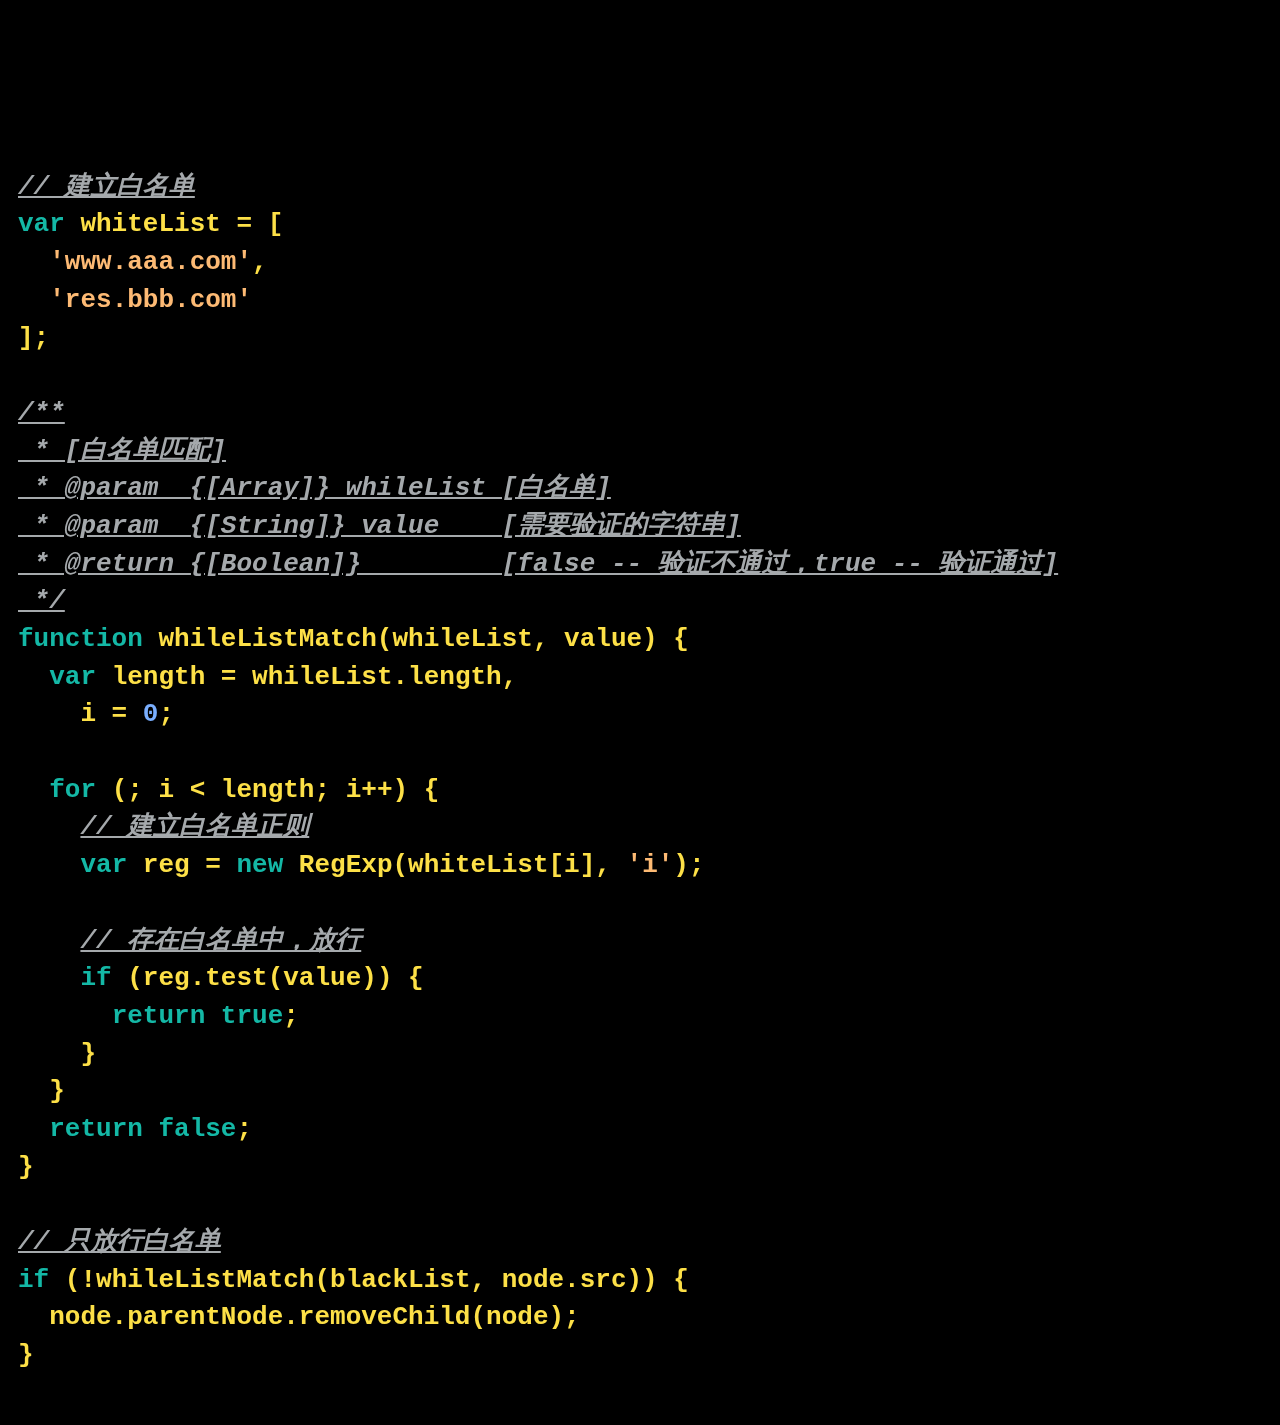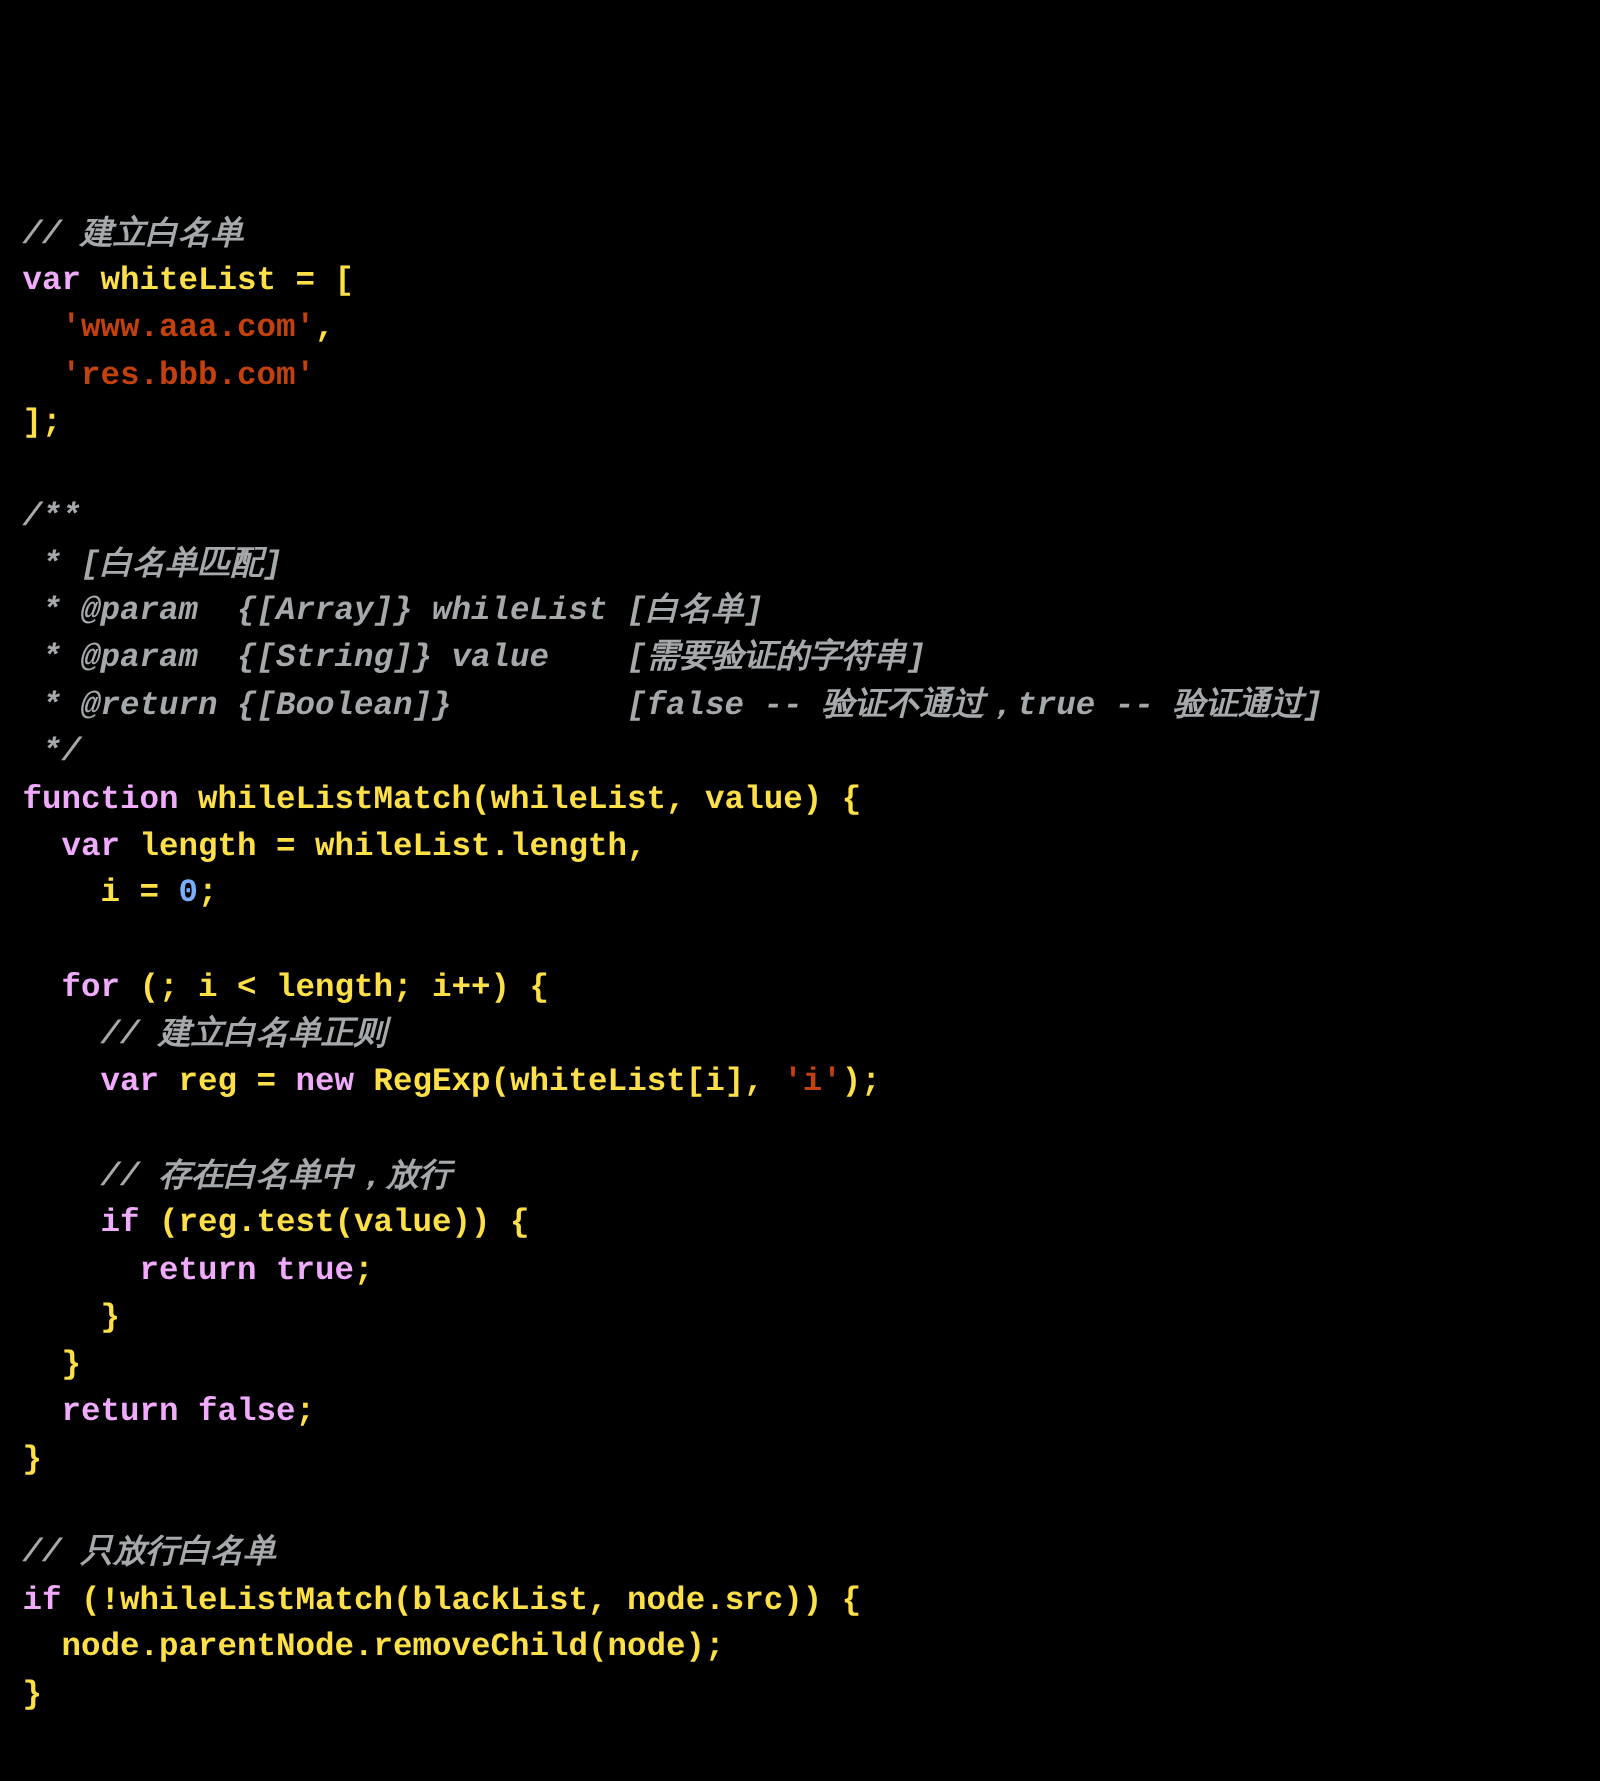--- a/index.html
+++ b/index.html
@@ -15,23 +15,23 @@
       font-weight: bold;
       line-height: 1.45;
       padding: 18px 18px;
       width: 1280px;
       min-height: 1425px;
       white-space: pre;
     }
     .code-container {
       white-space: pre;
     }
-    .comment { color: #a5a9ac; font-style: italic; }
-    .keyword { color: #f0abfc; text-align: center; }
-    .string { color: #c2410c; }
+    .comment { color: #a5a9ac; font-style: italic; text-decoration: underline; }
+    .keyword { color: #14b8a6; text-align: center; }
+    .string { color: #fdba74; }
     .number { color: #7aafff; }
     .plain { color: #fde047; }
   </style>
 </head>
 <body>
 
 
 
 <div class="code-container" id="code-block"><div><span class="comment">// 建立白名单</span></div><div><span class="keyword">var</span><span class="plain"> whiteList = [</span></div><div><span class="plain">  </span><span class="string">'www.aaa.com'</span><span class="plain">,</span></div><div><span class="plain">  </span><span class="string">'res.bbb.com'</span></div><div><span class="plain">];</span></div><div>&nbsp;</div><div><span class="comment">/**</span></div><div><span class="comment"> * [白名单匹配]</span></div><div><span class="comment"> * @param  {[Array]} whileList [白名单]</span></div><div><span class="comment"> * @param  {[String]} value    [需要验证的字符串]</span></div><div><span class="comment"> * @return {[Boolean]}         [false -- 验证不通过，true -- 验证通过]</span></div><div><span class="comment"> */</span></div><div><span class="keyword">function</span><span class="plain"> whileListMatch(whileList, value) {</span></div><div><span class="plain">  </span><span class="keyword">var</span><span class="plain"> length = whileList.length,</span></div><div><span class="plain">    i = </span><span class="number">0</span><span class="plain">;</span></div><div>&nbsp;</div><div><span class="plain">  </span><span class="keyword">for</span><span class="plain"> (; i &lt; length; i++) {</span></div><div><span class="plain">    </span><span class="comment">// 建立白名单正则</span></div><div><span class="plain">    </span><span class="keyword">var</span><span class="plain"> reg = </span><span class="keyword">new</span><span class="plain"> RegExp(whiteList[i], </span><span class="string">'i'</span><span class="plain">);</span></div><div>&nbsp;</div><div><span class="plain">    </span><span class="comment">// 存在白名单中，放行</span></div><div><span class="plain">    </span><span class="keyword">if</span><span class="plain"> (reg.test(value)) {</span></div><div><span class="plain">      </span><span class="keyword">return</span><span class="plain"> </span><span class="keyword">true</span><span class="plain">;</span></div><div><span class="plain">    }</span></div><div><span class="plain">  }</span></div><div><span class="plain">  </span><span class="keyword">return</span><span class="plain"> </span><span class="keyword">false</span><span class="plain">;</span></div><div><span class="plain">}</span></div><div>&nbsp;</div><div><span class="comment">// 只放行白名单</span></div><div><span class="keyword">if</span><span class="plain"> (!whileListMatch(blackList, node.src)) {</span></div><div><span class="plain">  node.parentNode.removeChild(node);</span></div><div><span class="plain">}</span></div></div>
 

